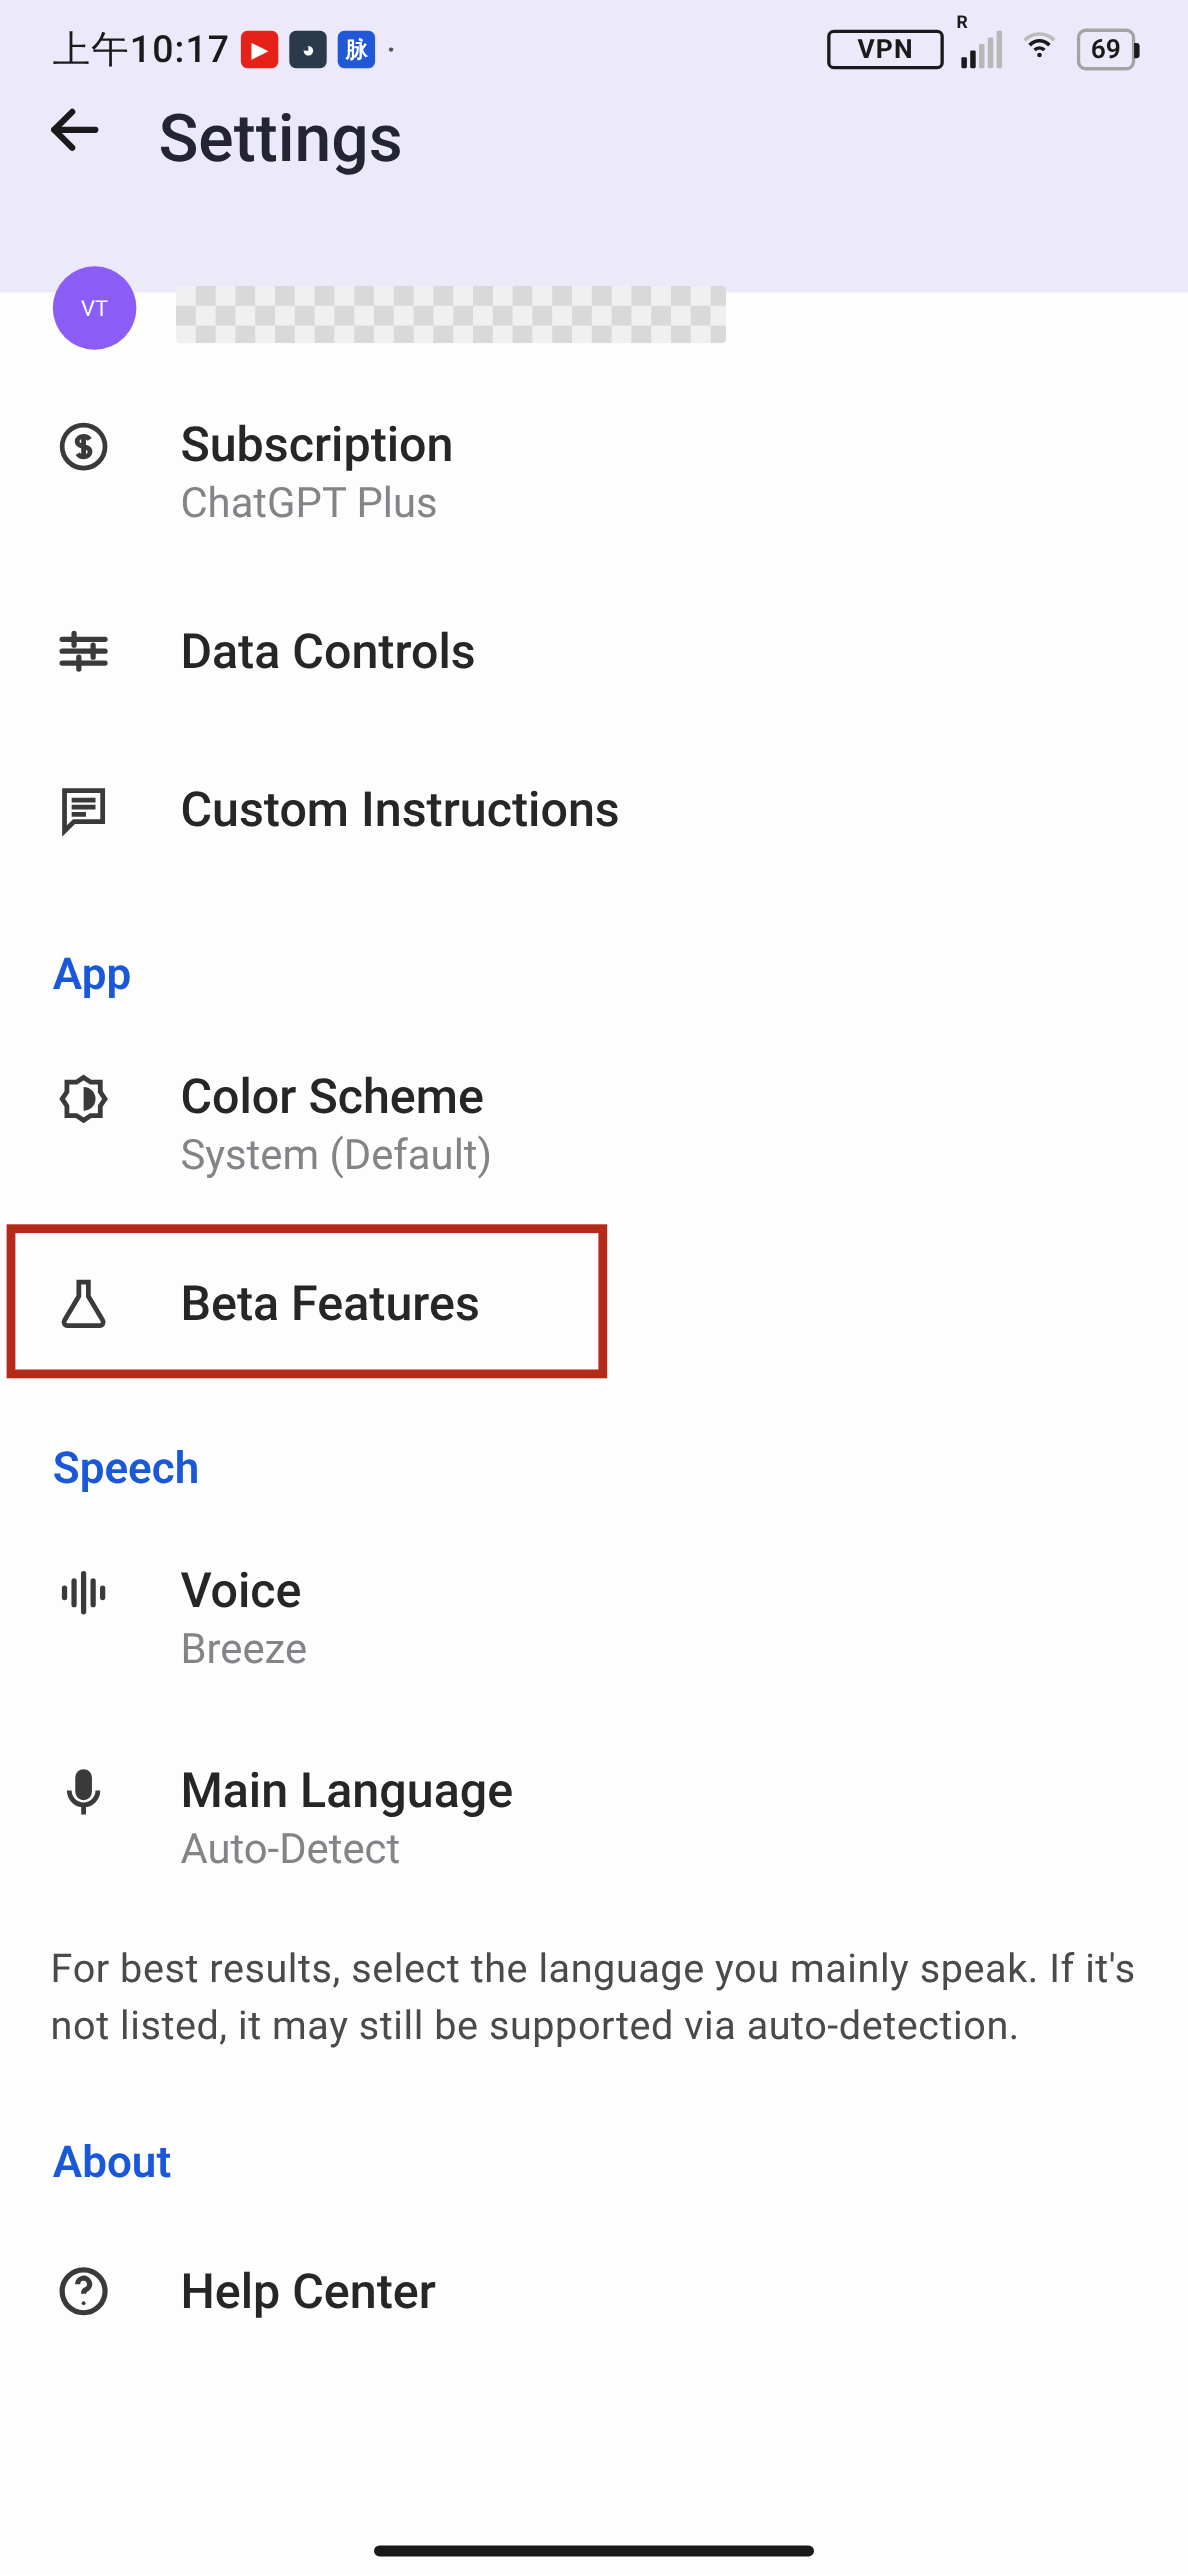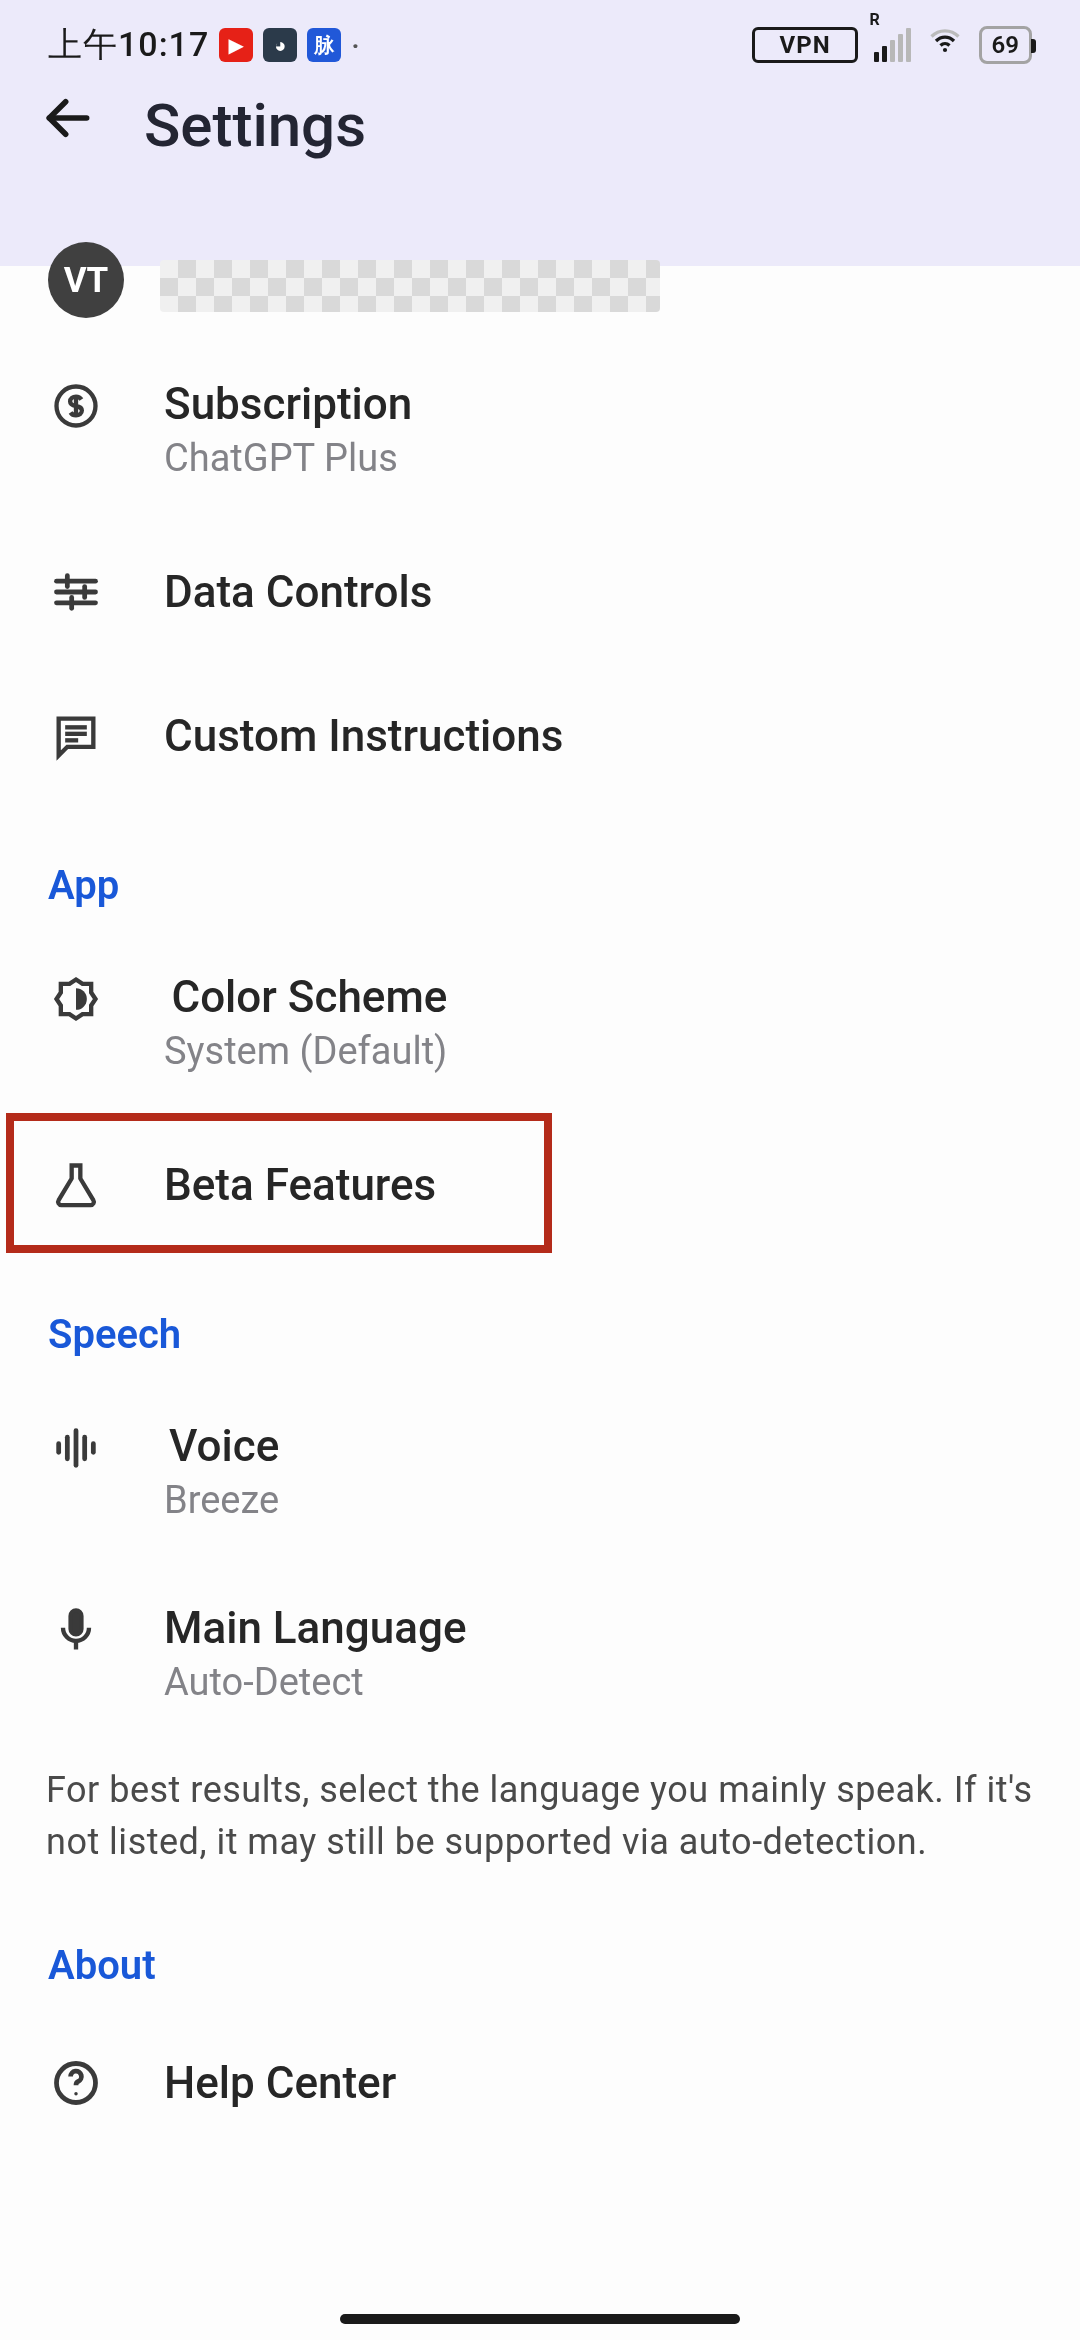--- a/index.html
+++ b/index.html
@@ -41,31 +41,31 @@
     gap: 48px;
   }
   .back-arrow { width:56px; height:56px; color:#1a1a1a; }
   .header-title { font-size: 60px; font-weight:500; color:#232533; }
 
   .content { background:#fdfdfd; }
 
   .account-row {
     display:flex; align-items:flex-start; padding: 0 48px 20px 48px; gap:36px;
   }
-  .avatar { width:76px; height:76px; border-radius:50%; background:#404040; color:#fff; display:flex; align-items:center; justify-content:center; font-size:35px; font-weight:700; margin-top:-24px;}
+  .avatar { width:76px; height:76px; border-radius:50%; background:#8b5cf6; color:#fff; display:flex; align-items:center; justify-content:center; font-size:20px; font-weight:400; margin-top:-24px;}
   .blurred { width:500px; height:52px; background: repeating-conic-gradient(#d9d9d9 0% 25%, #f0f0f0 0% 50%) 0 0/36px 36px; border-radius:4px; filter: blur(0.5px); margin-top:-6px;}
 
   .list-item {
     display:flex; align-items:center; padding: 44px 48px; gap: 60px;
   }
   .list-item.tall { align-items:flex-start; padding-top:40px; padding-bottom:40px;}
   .item-icon { width:56px; height:56px; flex-shrink:0; color:#3a3a3a; display:flex; align-items:center; justify-content:center;}
   .item-icon svg { width:52px; height:52px; stroke:#3a3a3a; }
   .item-text { display:flex; flex-direction:column; gap:6px;}
-  .item-title { font-size:44px; color:#262626; font-weight:500;text-align:right;}
+  .item-title { font-size:44px; color:#262626; font-weight:500;}
   .item-sub { font-size:38px; color:#838388;}
 
   .section-header { font-size:40px; font-weight:600; color:#1958d8; padding: 54px 48px 22px 48px;}
   
   .help-note { font-size:36px; color:#4a4a4a; line-height:1.45; padding: 20px 46px 20px 46px; letter-spacing:0.5px;}
 
   .highlight-box {
     border: 8px solid #b42b1a;
     position: absolute;
   }

